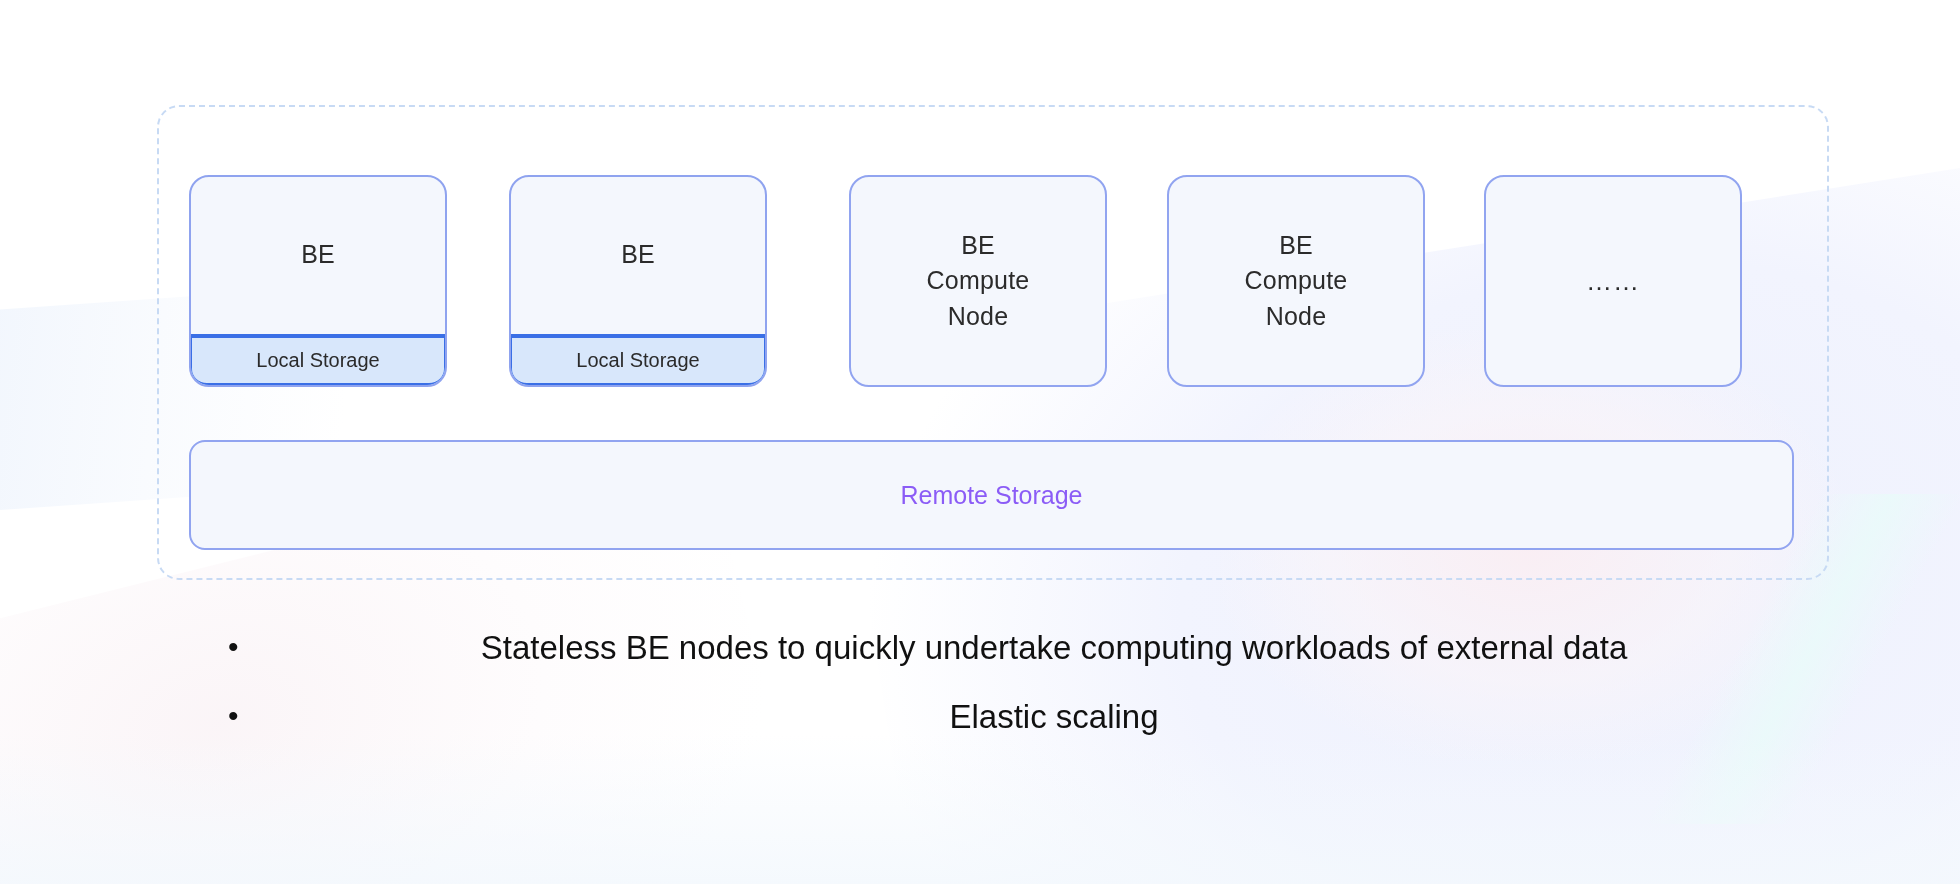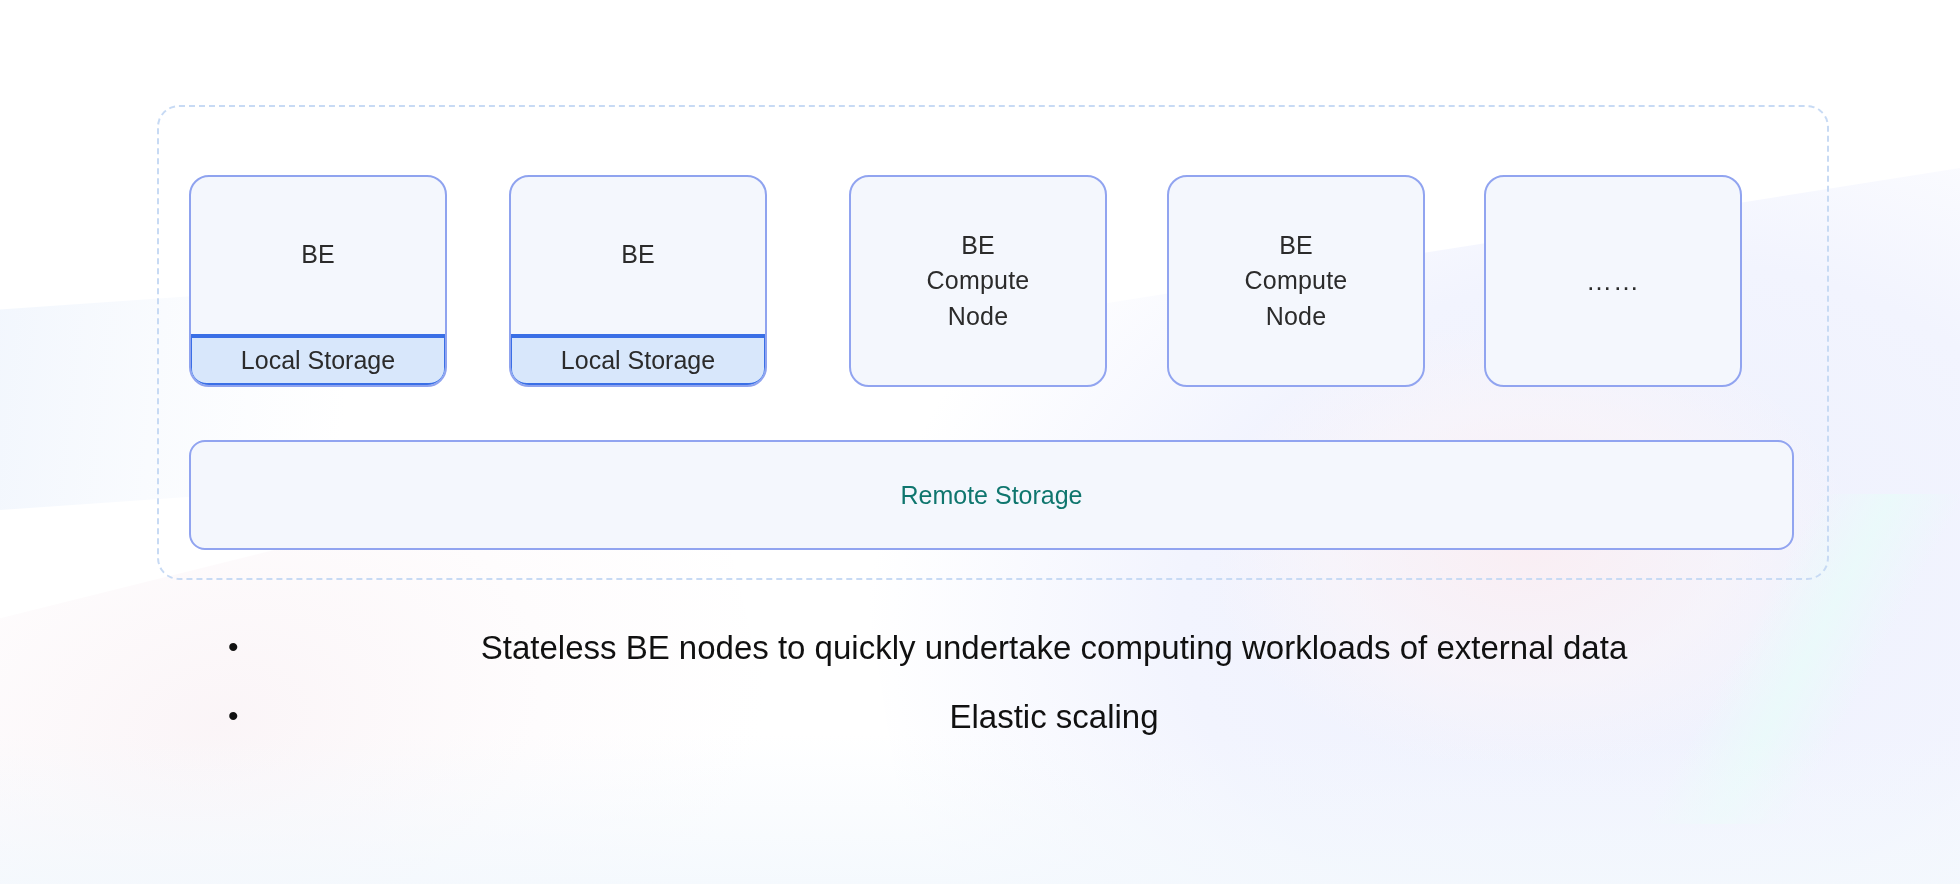--- a/index.html
+++ b/index.html
@@ -135,21 +135,21 @@
     background: #d8e7fb;
     border-top: 4px solid #3a6fe6;
     border-left: 3px solid #3a6fe6;
     border-right: 3px solid #3a6fe6;
     border-bottom: 4px solid #3a6fe6;
     border-radius: 0 0 18px 18px;
     margin: 1px -2px -2px -2px;
     display: flex;
     align-items: center;
     justify-content: center;
-    font-size: 25px;
+    font-size: 20px;
     color: #2b2b2b;
     box-sizing: border-box;
   }
 
   .ellipsis-text {
     font-size: 26px;
     color: #2b2b2b;
     letter-spacing: 1px;
   }
 
@@ -160,21 +160,21 @@
     width: 1605px;
     height: 110px;
     background: #f4f7fd;
     border: 2px solid #91a4f0;
     border-radius: 16px;
     box-sizing: border-box;
     display: flex;
     align-items: center;
     justify-content: center;
     font-size: 25px;
-    color: #0f766e;
+    color: #8b5cf6;
   }
 
   
   .bullets {
     position: absolute;
     left: 228px;
     top: 627px;
     width: 1600px;
   }
   .bullet-item {

